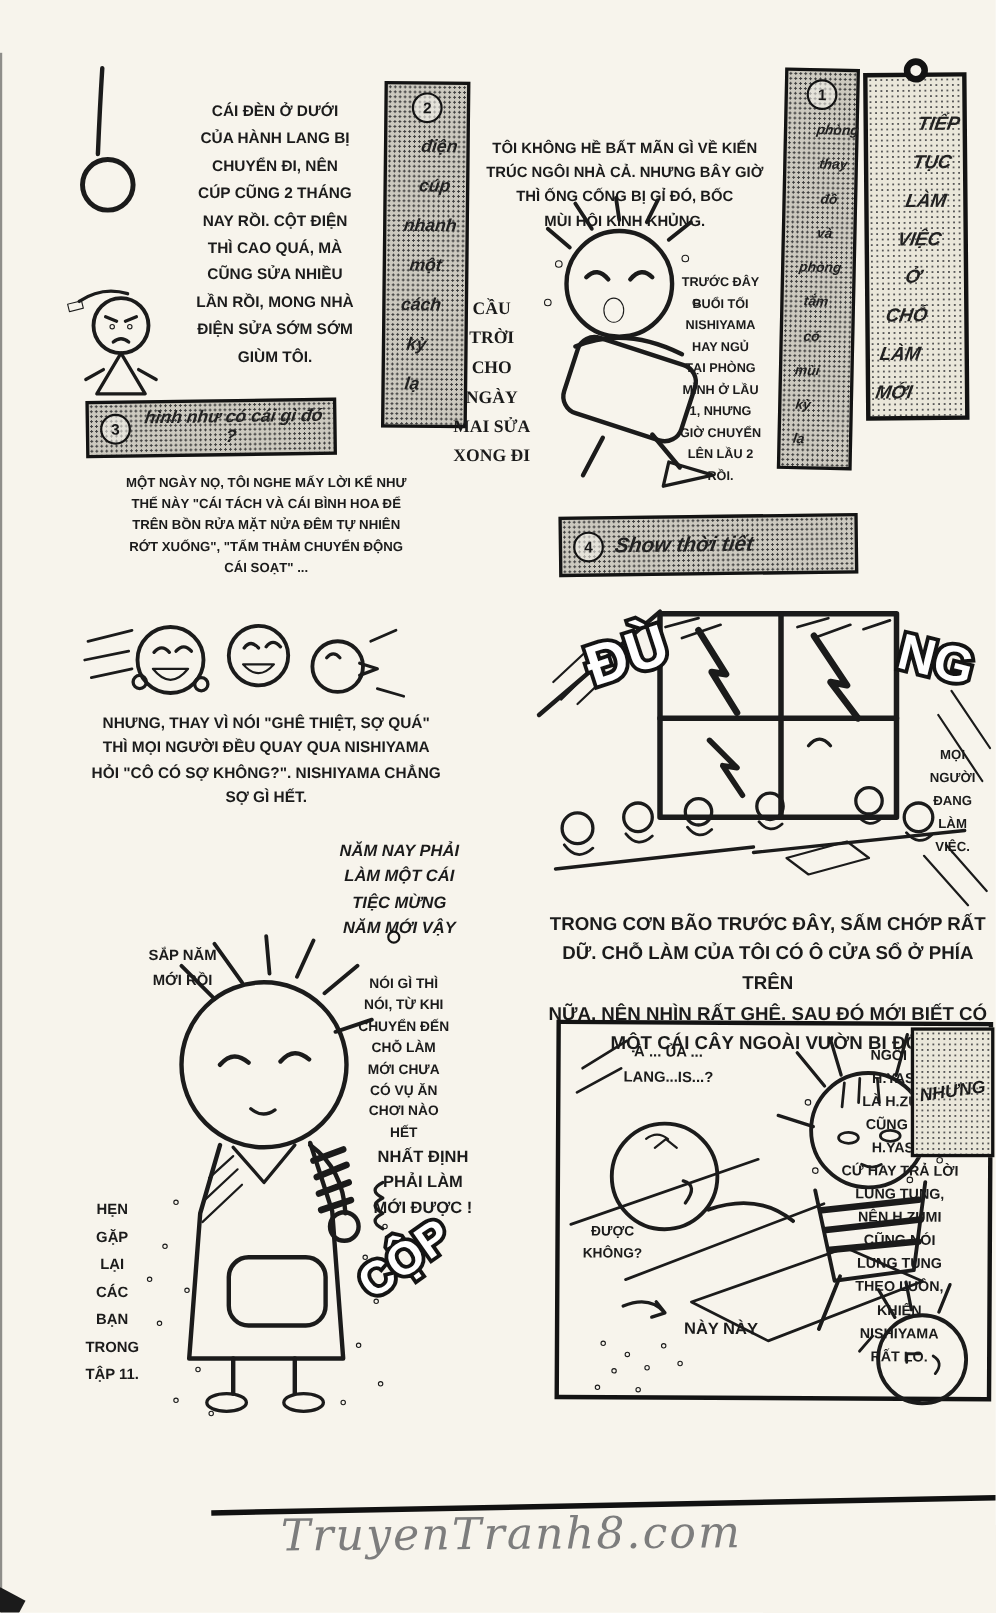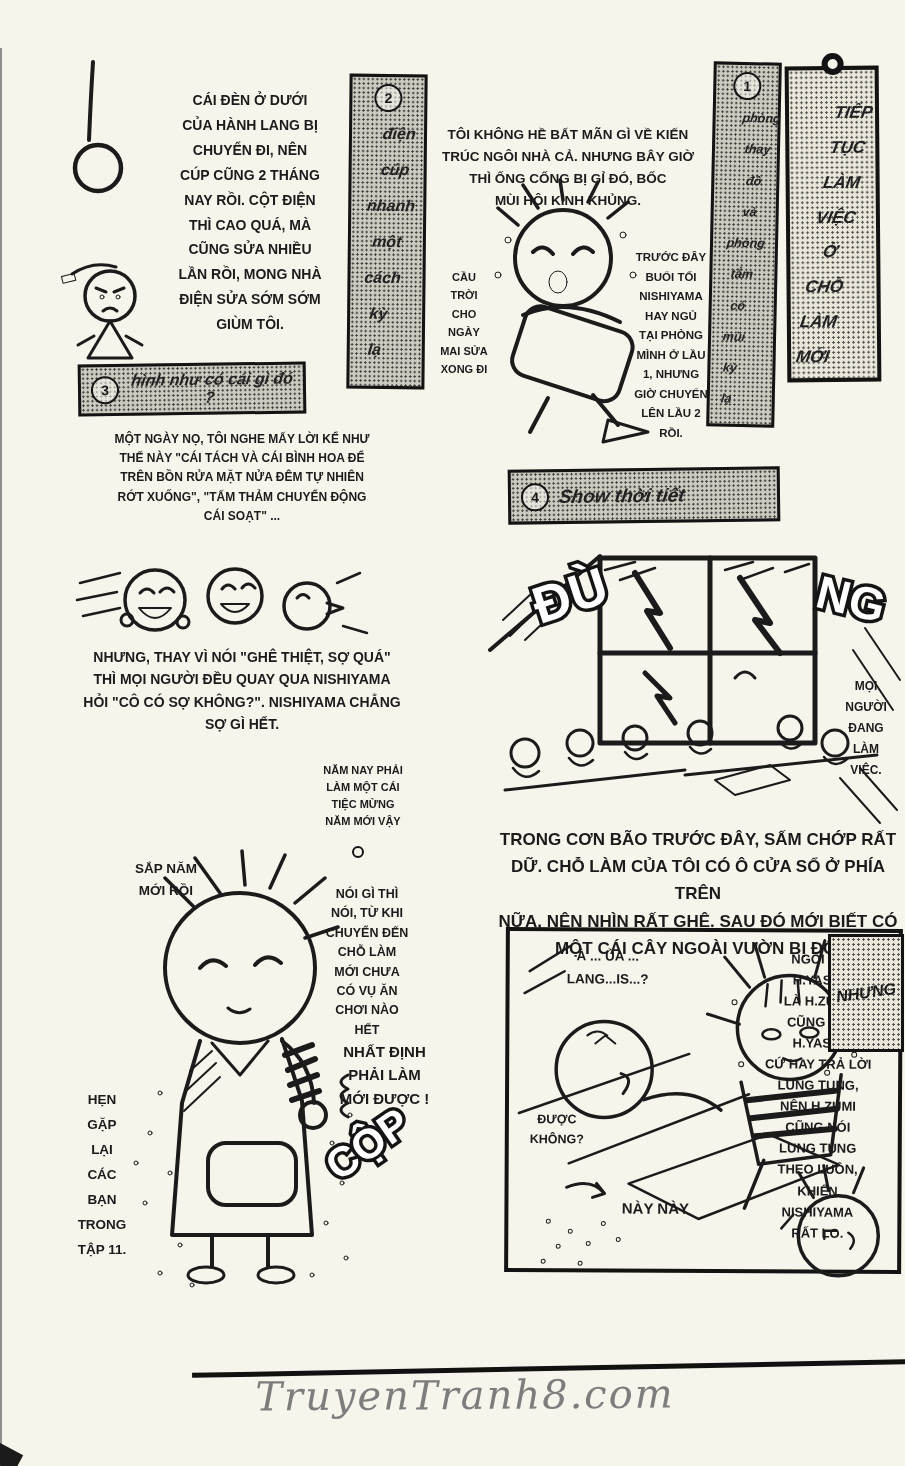--- a/index.html
+++ b/index.html
@@ -90,21 +90,21 @@
 cách
 kỳ
 lạ</span>
   </div>
 
   <div class="t" style="left:424px;top:80px;width:288px;font-size:13.5px;line-height:1.63;margin-top:44px;">TÔI KHÔNG HỀ BẤT MÃN GÌ VỀ KIẾN
 TRÚC NGÔI NHÀ CẢ. NHƯNG BÂY GIỜ
 THÌ ỐNG CỐNG BỊ GỈ ĐÓ, BỐC
 MÙI HÔI KINH KHỦNG.</div>
 
-  <div class="t" style="left:426px;top:268px;width:76px;font-size:11px;line-height:1.68;">CẦU
+  <div class="t" style="left:409px;top:268px;width:76px;font-size:16px;line-height:1.68;font-family:Liberation Serif, serif;">CẦU
 TRỜI
 CHO
 NGÀY
 MAI SỬA
 XONG ĐI</div>
 
   <svg style="left:468px;top:180px;" width="200" height="268" viewBox="0 0 200 268">
     <defs>
       <pattern id="pilt" width="7" height="7" patternUnits="userSpaceOnUse">
         <circle cx="2" cy="2" r="1.3" fill="#2b2b2b" stroke="none"></circle>
@@ -119,21 +119,21 @@
     <circle cx="30" cy="95" r="3" fill="#141414" stroke="none"></circle>
     <circle cx="165" cy="95" r="3" fill="#141414" stroke="none"></circle>
     <g transform="rotate(18 105 175)">
       <rect x="48" y="138" width="112" height="72" rx="16" stroke-width="4" fill="url(#pilt)"></rect>
     </g>
     <path d="M55 135 Q100 116 152 142" stroke-width="4"></path>
     <path d="M80 218 L62 252 M125 215 L150 245" stroke-width="4"></path>
     <path d="M140 240 L180 252 L135 262 Z" stroke-width="3"></path>
   </svg>
 
-  <div class="t" style="left:610px;top:248px;width:122px;font-size:11.5px;line-height:1.7;">TRƯỚC ĐÂY
+  <div class="t" style="left:594px;top:248px;width:122px;font-size:11.5px;line-height:1.7;">TRƯỚC ĐÂY
 BUỔI TỐI
 NISHIYAMA
 HAY NGỦ
 TẠI PHÒNG
 MÌNH Ở LẦU
 1, NHƯNG
 GIỜ CHUYỂN
 LÊN LẦU 2
 RỒI.</div>
 
@@ -231,21 +231,21 @@
 VIỆC.</div>
 
   <div class="t" style="left:494px;top:826px;width:408px;font-size:17px;line-height:1.6;">TRONG CƠN BÃO TRƯỚC ĐÂY, SẤM CHỚP RẤT
 DỮ. CHỖ LÀM CỦA TÔI CÓ Ô CỬA SỔ Ở PHÍA TRÊN
 NỮA, NÊN NHÌN RẤT GHÊ. SAU ĐÓ MỚI BIẾT CÓ
 MỘT CÁI CÂY NGOÀI VƯỜN BỊ ĐỔ.</div>
 
   <div class="t" style="left:90px;top:812px;width:152px;font-size:13.5px;line-height:1.6;margin-top:46px;">SẮP NĂM
 MỚI RỒI</div>
 
-  <div class="t" style="left:274px;top:762px;width:178px;font-size:11px;line-height:1.55;">NĂM NAY PHẢI
+  <div class="t" style="left:274px;top:762px;width:178px;font-size:15px;line-height:1.55;font-style:italic;">NĂM NAY PHẢI
 LÀM MỘT CÁI
 TIỆC MỪNG
 NĂM MỚI VẬY</div>
   <div style="position:absolute;left:352px;top:846px;width:8px;height:8px;border:2.5px solid #141414;border-radius:50%;"></div>
 
   <svg style="left:100px;top:843px;" width="280" height="450" viewBox="0 0 280 450">
     <path d="M120 50 L95 15 M145 42 L142 8 M170 45 L185 12 M95 65 L65 35 M195 60 L225 35 M205 95 L238 84" stroke-width="3.5"></path>
     <circle cx="140" cy="125" r="75" stroke-width="4"></circle>
     <path d="M100 125 q12 -14 26 -2 M155 122 q12 -14 26 -2" stroke-width="4"></path>
     <path d="M128 165 q11 9 22 1" stroke-width="3"></path>

